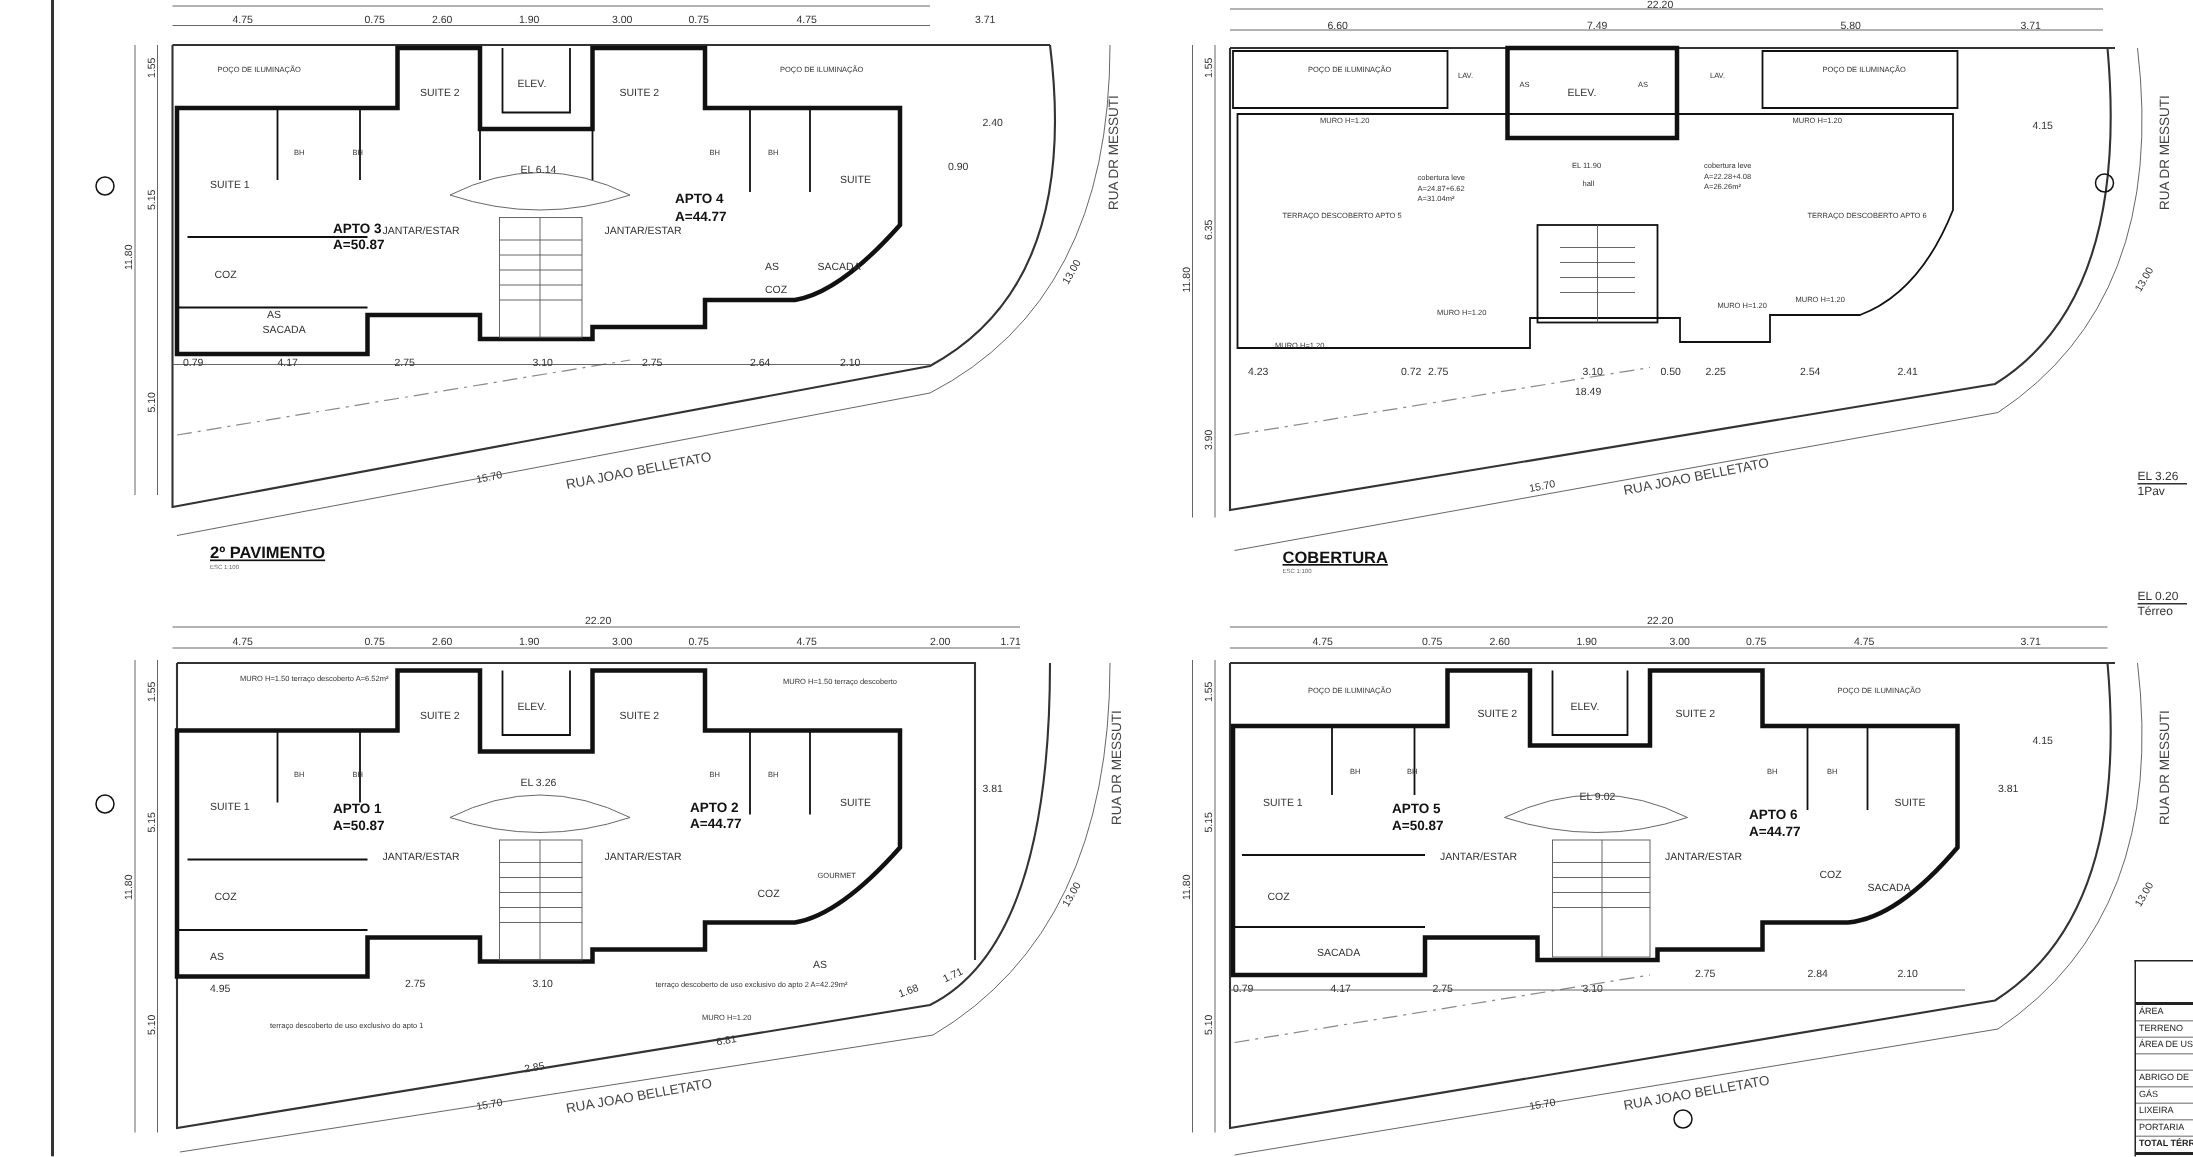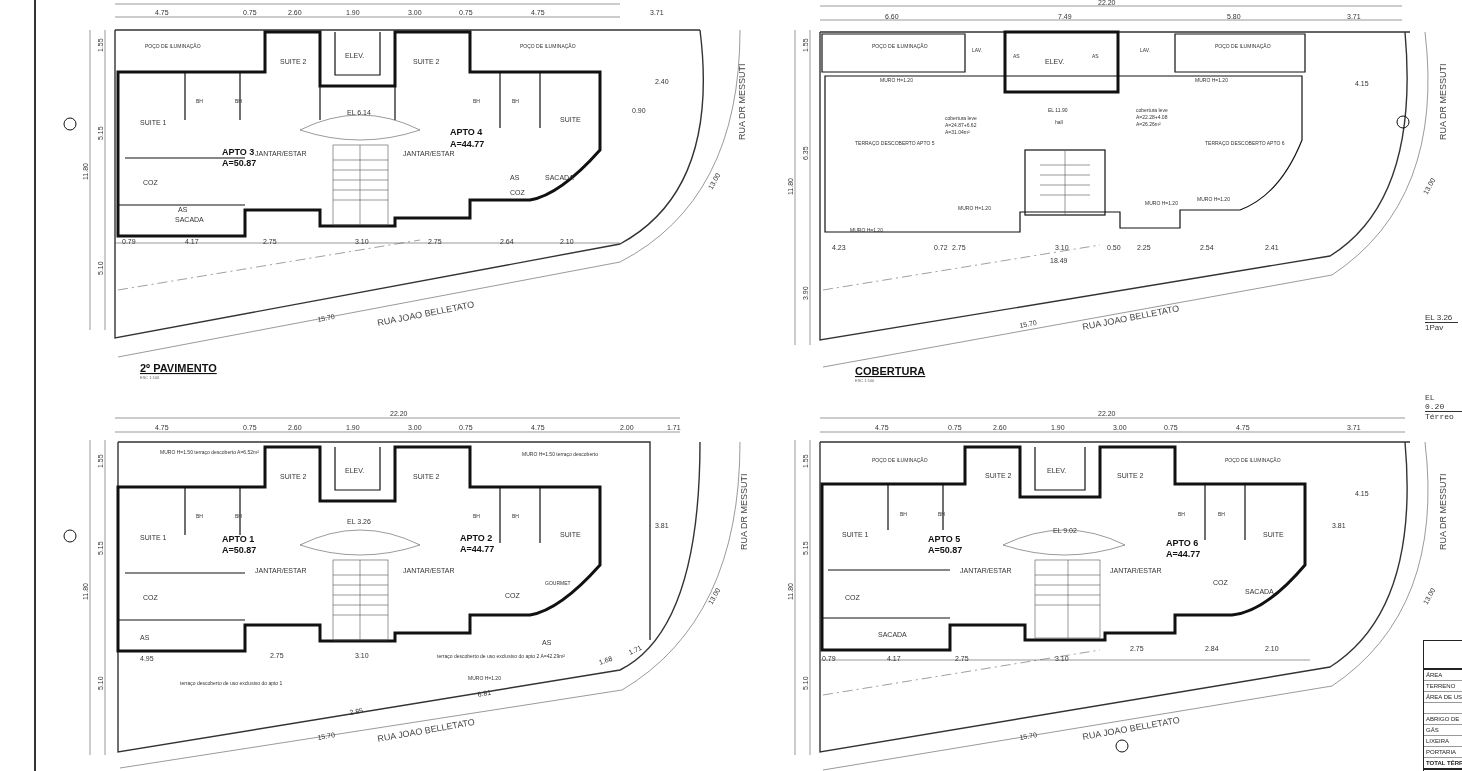--- a/index.html
+++ b/index.html
@@ -363,21 +363,21 @@
       <text x="1427" y="605" class="dim" transform="rotate(-60 1427 605)">13.00</text>
       <circle cx="1122" cy="746" r="6" fill="none" stroke="#111"></circle>
     </g>
   </svg>
 
   
   <div class="elev" style="left:1425px;top:313px;">
     <span class="top">EL 3.26</span>
     <span>1Pav</span>
   </div>
-  <div class="elev" style="left:1425px;top:393px;font-family:Liberation Mono, monospace;">
+  <div class="elev" style="left:1425px;top:393px;">
     <span class="top">EL 0.20</span>
     <span>Térreo</span>
   </div>
 
   
   <div class="table-box">
     <div class="hdr"></div>
     <div class="row">ÁREA</div>
     <div class="row">TERRENO</div>
     <div class="row">ÁREA DE USO</div>

